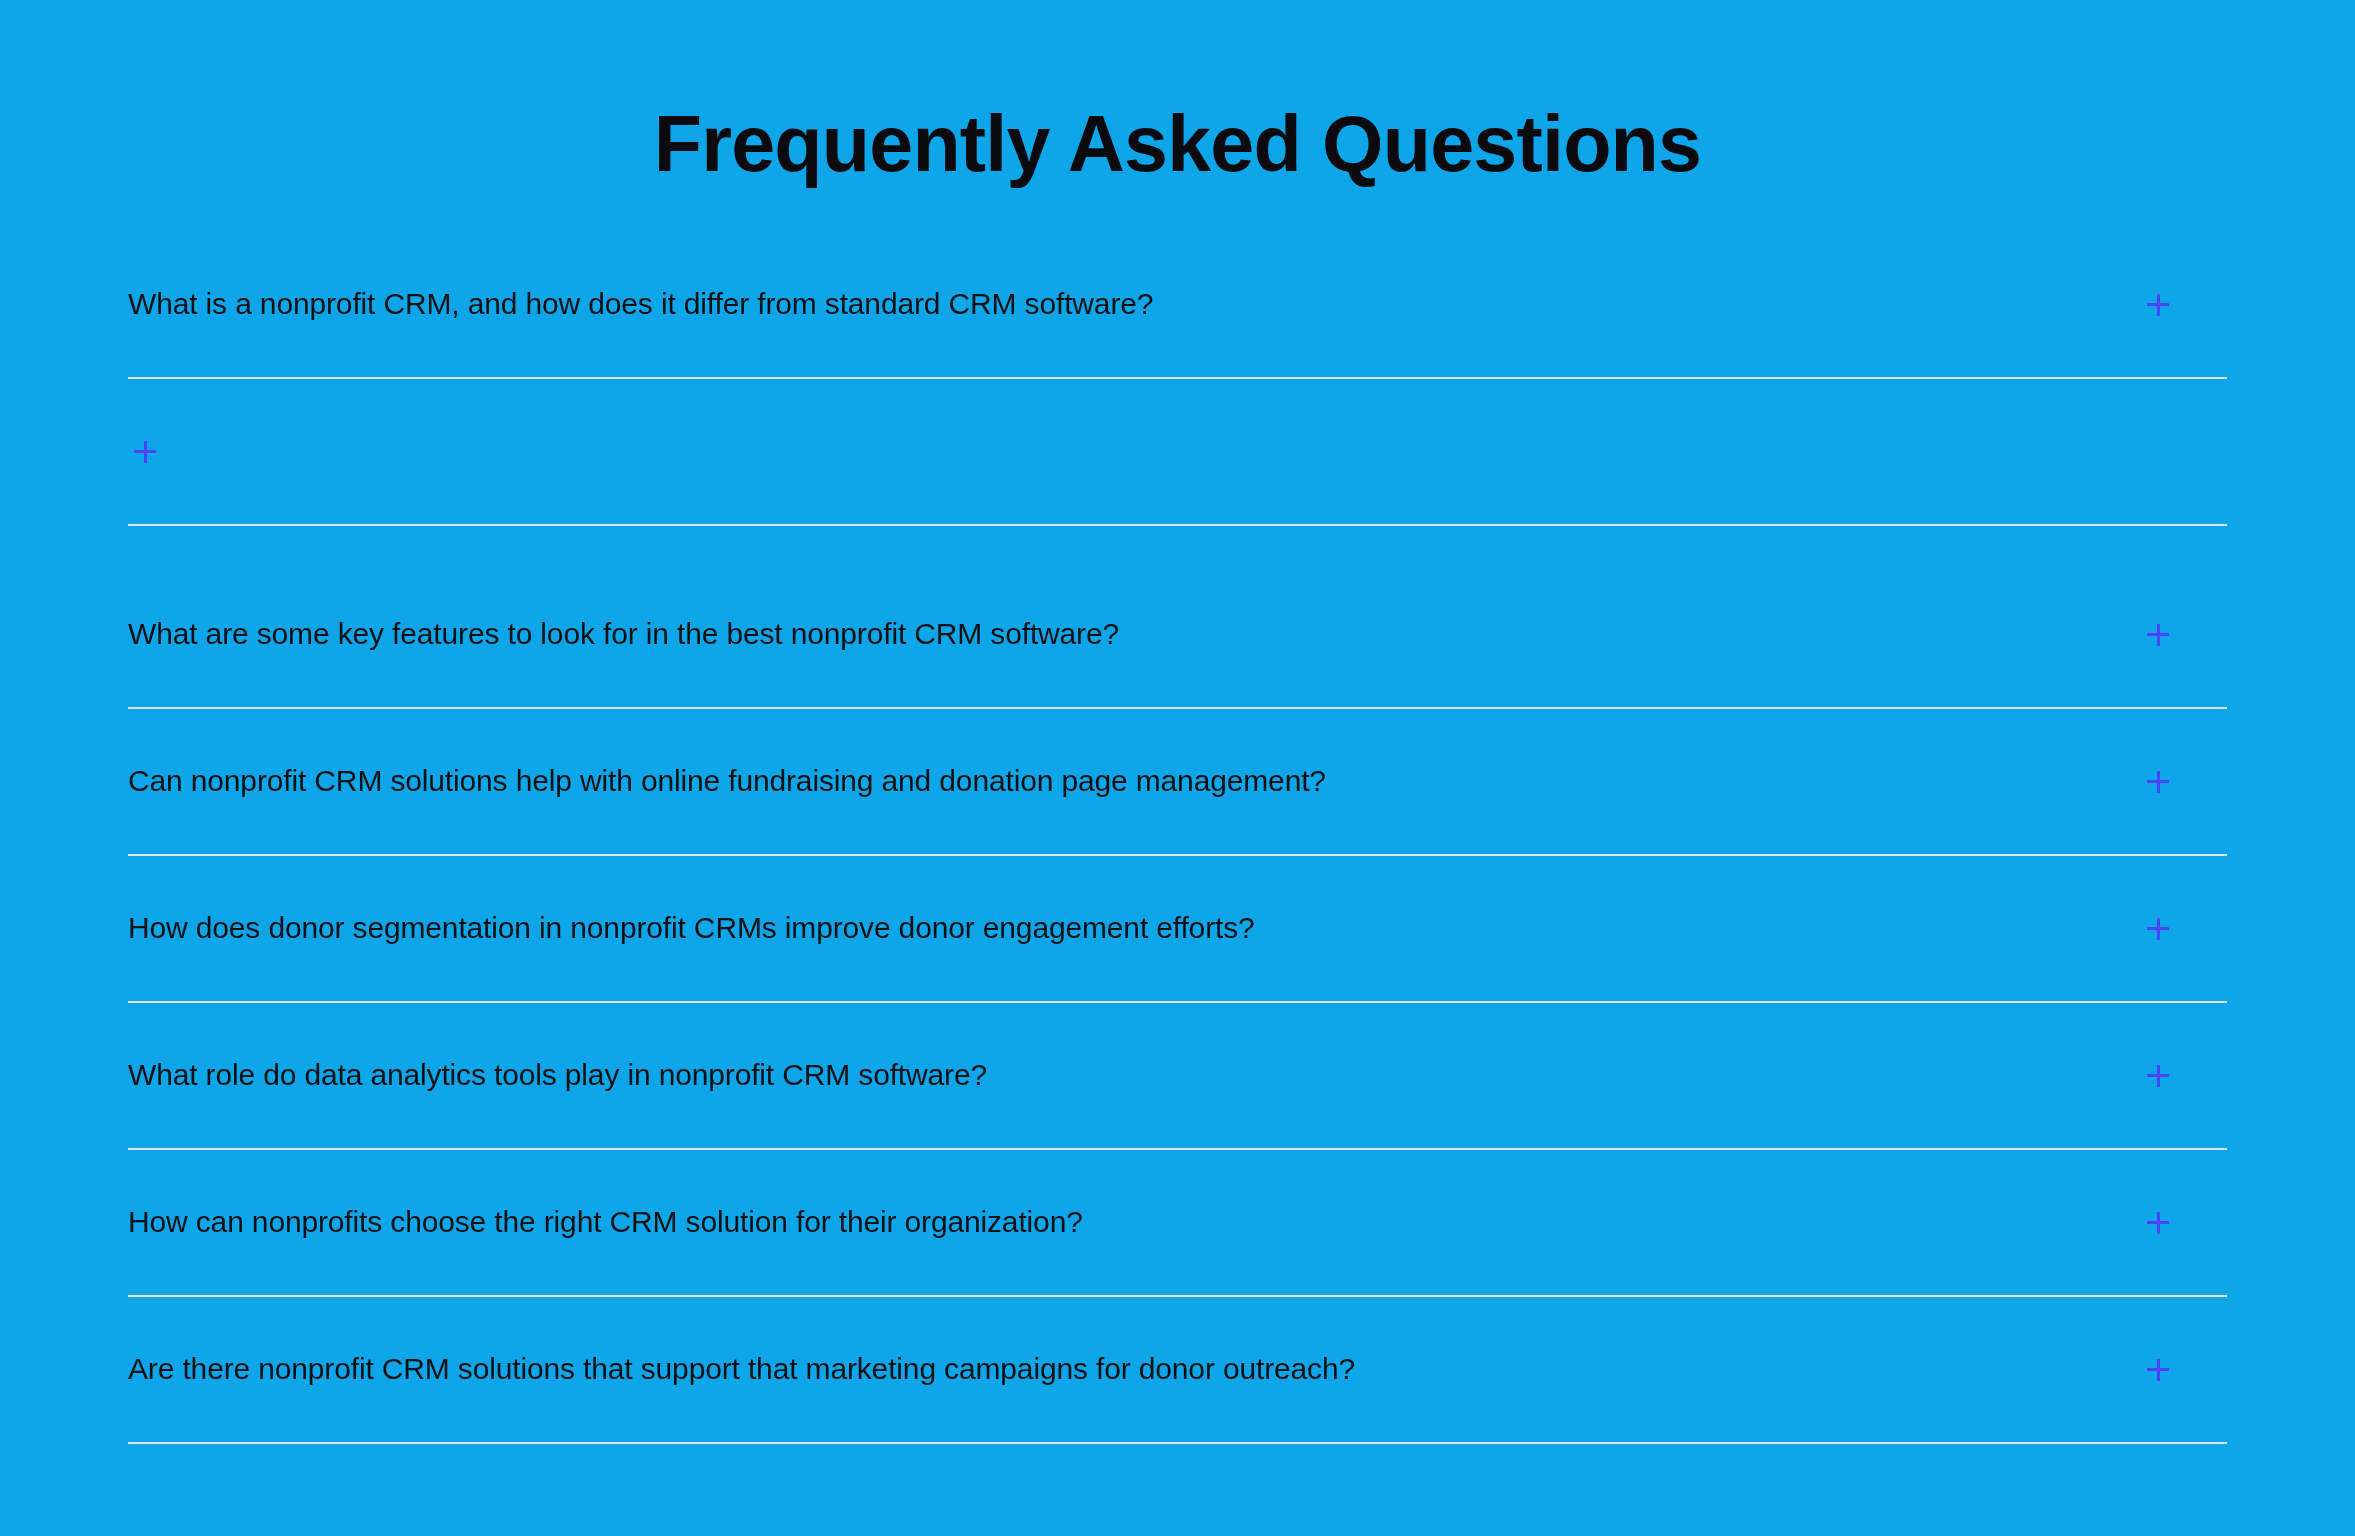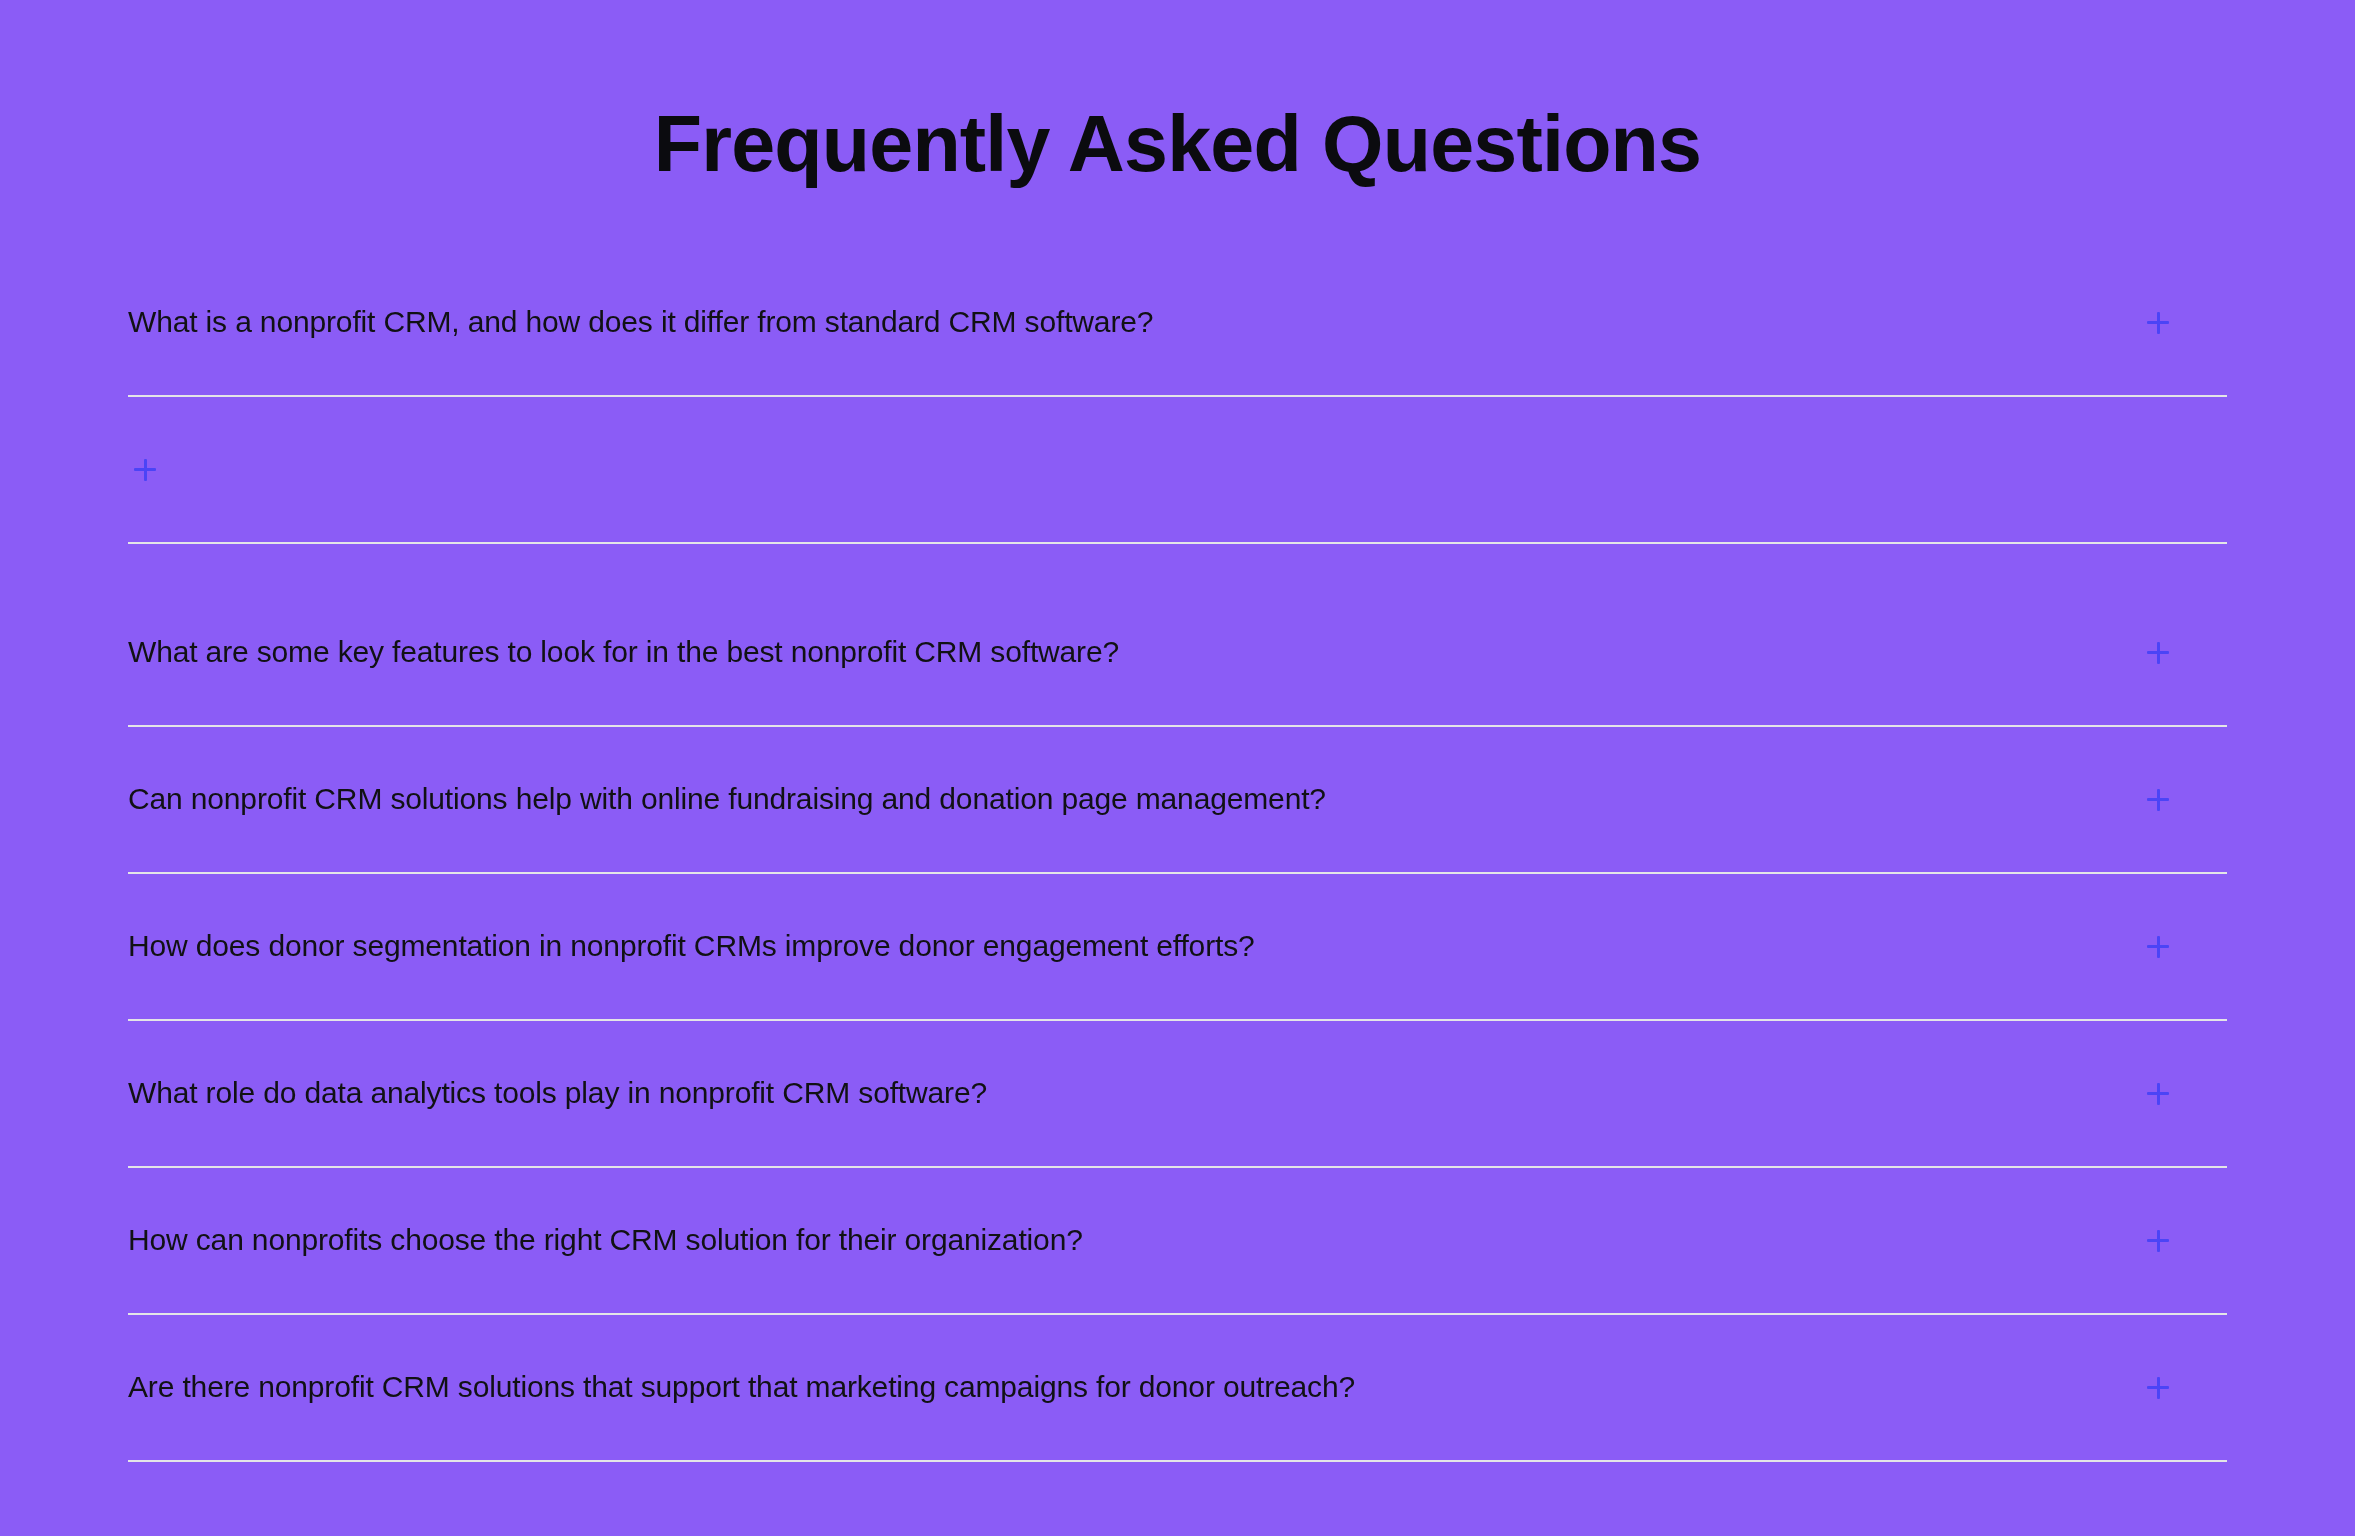--- a/index.html
+++ b/index.html
@@ -12,21 +12,21 @@
     height: 1536px;
     font-family: "Liberation Sans", sans-serif;
     -webkit-font-smoothing: antialiased;
     overflow: hidden;
   }
 
   .page {
     position: relative;
     width: 2355px;
     height: 1536px;
-    background: #8b5cf6;
+    background: #0ea5e9;
     box-sizing: border-box;
   }
 
   .faq-wrap {
     position: absolute;
     left: 128px;
     top: 0;
     width: 2099px;
   }
 
@@ -42,21 +42,21 @@
     text-align: center;
     position: absolute;
     left: 0;
     top: 104px;
     width: 2099px;
   }
 
   .faq-list {
     position: absolute;
     left: 0;
-    top: 250px;
+    top: 232px;
     width: 2099px;
     list-style: none;
     margin: 0;
     padding: 0;
   }
 
   .faq-item {
     position: relative;
     height: 147px;
     box-sizing: border-box;

